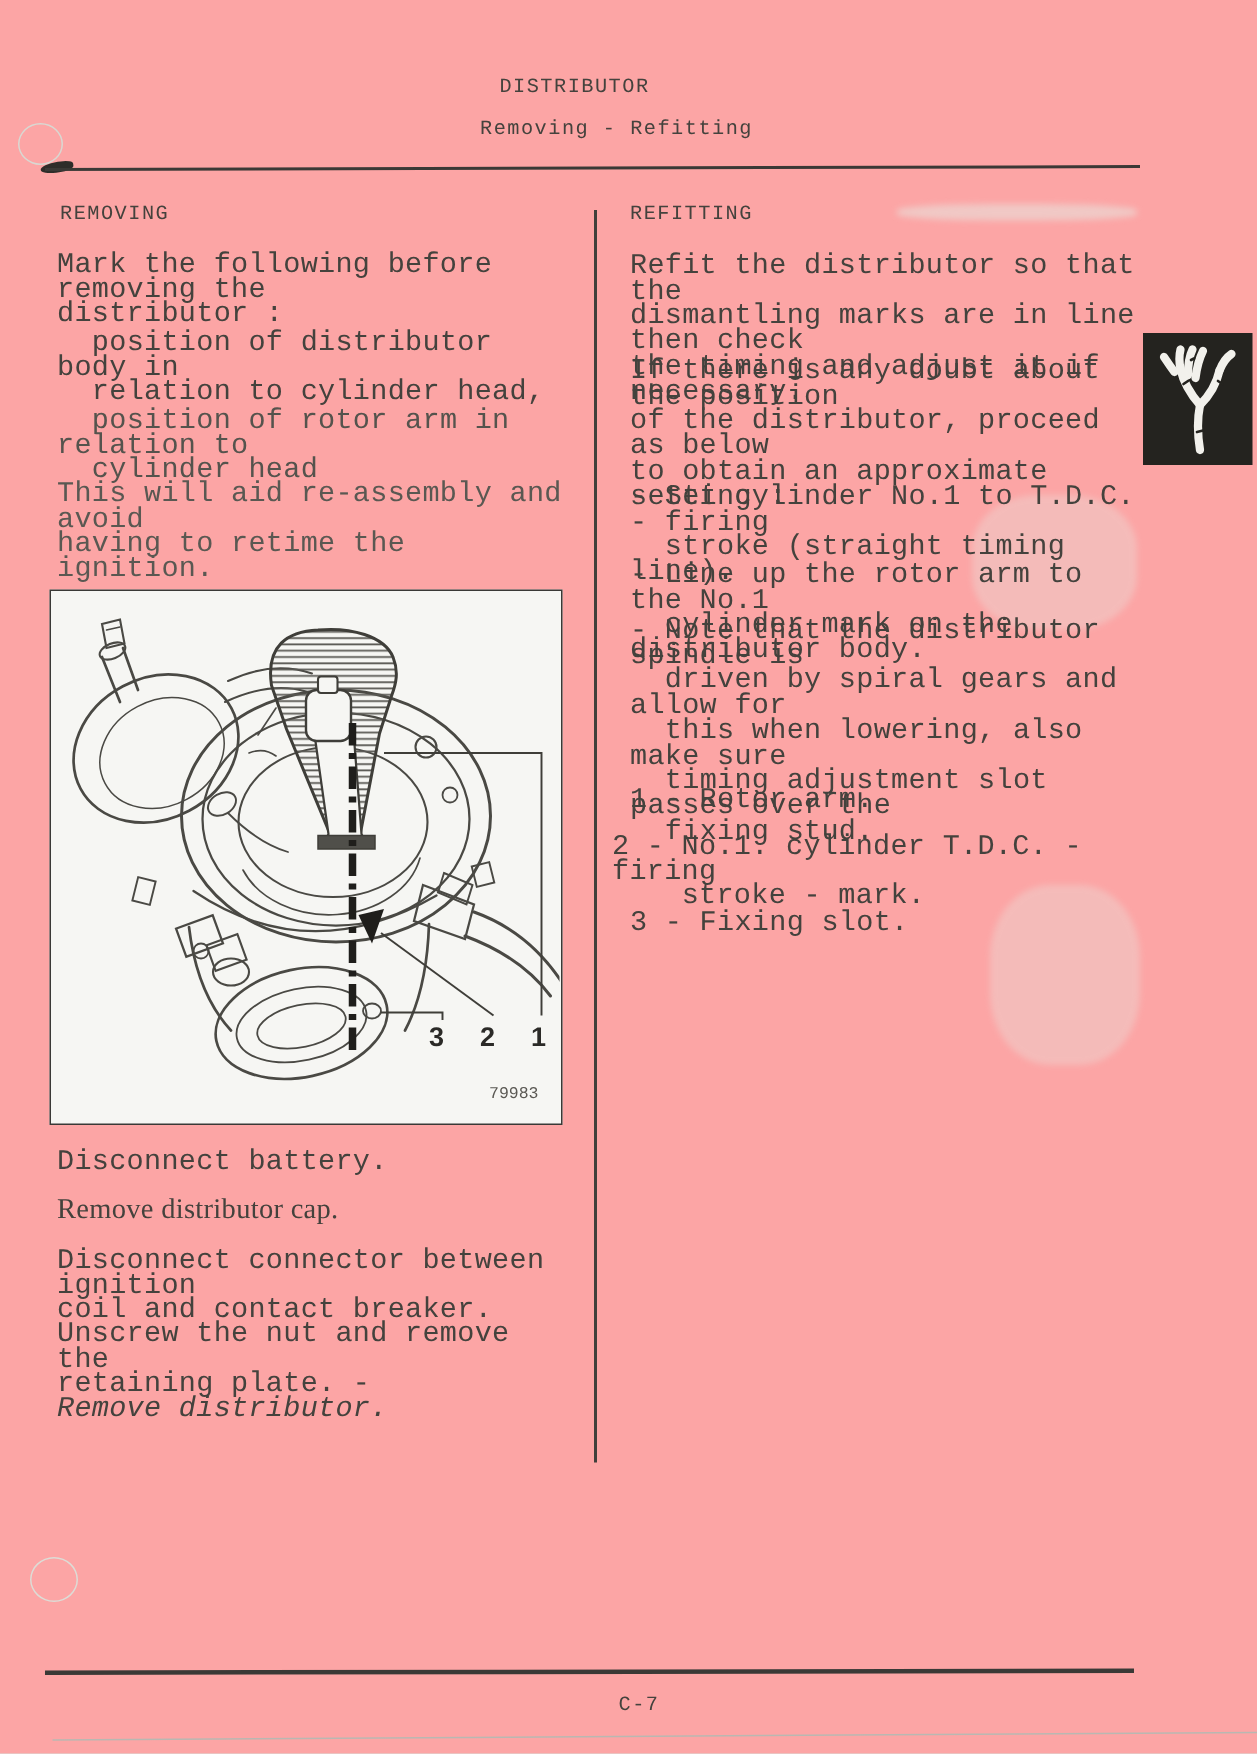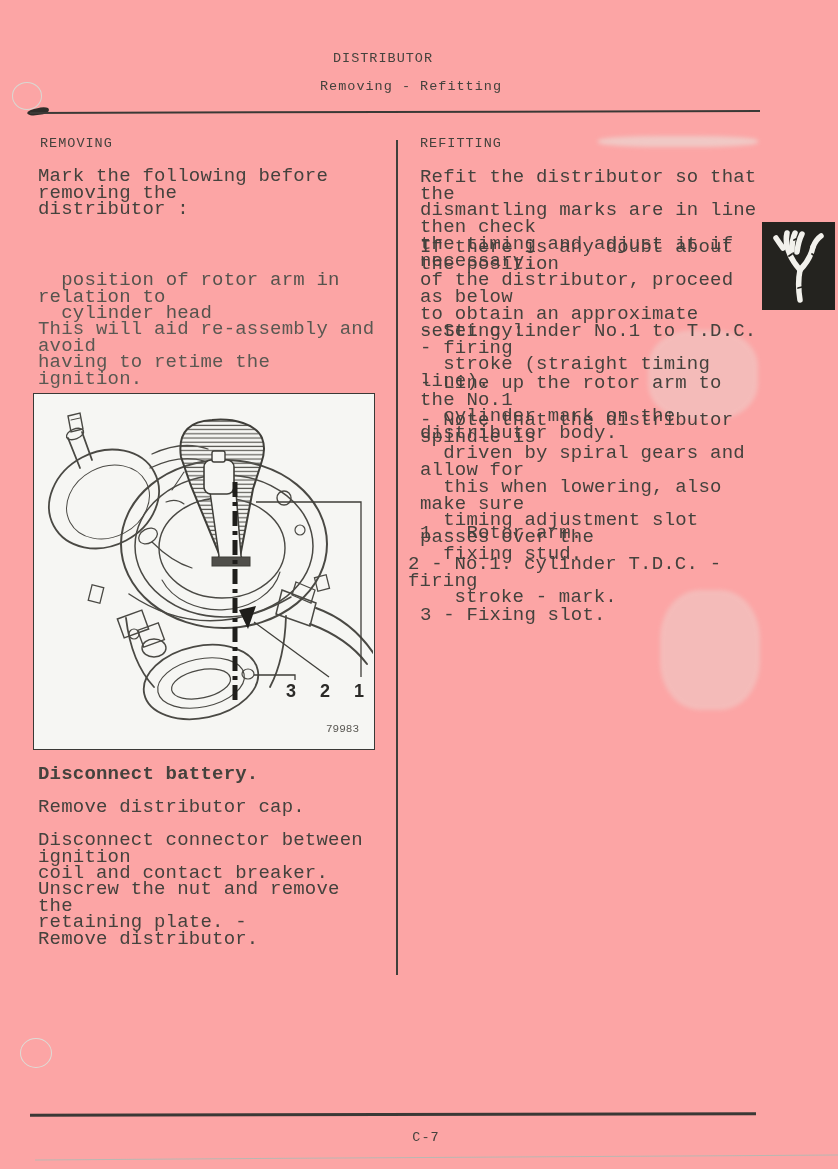--- a/index.html
+++ b/index.html
@@ -52,20 +52,22 @@
   <div class="rule" style="left:30px;top:111px;width:730px;height:2.4px;transform:rotate(-0.15deg);"></div>
   <div class="smudge" style="left:598px;top:136px;width:160px;height:11px;"></div>
   <div class="smudge" style="left:648px;top:330px;width:110px;height:90px;opacity:.35;"></div>
   <div class="smudge" style="left:660px;top:590px;width:100px;height:120px;opacity:.35;"></div>
 
   <div class="divider"></div>
 
   <div class="heading" style="left:40px;top:136px;">REMOVING</div>
   <div class="para" style="left:38px;top:168px;width:340px;">Mark the following before removing the
 distributor :</div>
+  <div class="para" style="left:38px;top:220px;width:340px;">  position of distributor body in
+  relation to cylinder head,</div>
   <div class="para" style="left:38px;top:272px;width:340px;color:#55534d;">  position of rotor arm in relation to
   cylinder head</div>
   <div class="para" style="left:38px;top:321px;width:340px;color:#5a5852;">This will aid re-assembly and avoid
 having to retime the ignition.</div>
 
   <div class="figure-box">
     <svg class="fig-svg" width="339" height="354" viewBox="0 0 339 354">
       <defs>
         <pattern id="hatch" width="5" height="4.2" patternUnits="userSpaceOnUse">
           <line x1="0" y1="2" x2="5" y2="2" stroke="#5a5954" stroke-width="1.2"></line>
@@ -134,27 +136,27 @@
         <polyline points="220,281 261,281 261,286"></polyline>
       </g>
 
       <text x="252" y="303" font-family="Liberation Sans, sans-serif" font-size="18" font-weight="bold" fill="#2b2a27">3</text>
       <text x="286" y="303" font-family="Liberation Sans, sans-serif" font-size="18" font-weight="bold" fill="#2b2a27">2</text>
       <text x="320" y="303" font-family="Liberation Sans, sans-serif" font-size="18" font-weight="bold" fill="#2b2a27">1</text>
       <text x="292" y="338" font-family="Liberation Mono, monospace" font-size="11" fill="#5a5853">79983</text>
     </svg>
   </div>
 
-  <div class="para" style="left:38px;top:766px;width:340px;font-weight:bold;">Disconnect battery.</div>
-  <div class="para" style="left:38px;top:799px;width:340px;">Remove distributor cap.</div>
+  <div class="para" style="left:38px;top:766px;width:340px;">Disconnect battery.</div>
+  <div class="para" style="left:38px;top:799px;width:340px;font-family:Liberation Serif, serif;">Remove distributor cap.</div>
   <div class="para" style="left:38px;top:881px;width:340px;">Unscrew the nut and remove the
 retaining plate. -</div>
   <div class="para" style="left:38px;top:832px;width:340px;">Disconnect connector between ignition
 coil and contact breaker.</div>
-  <div class="para" style="left:38px;top:931px;width:340px;">Remove distributor.</div>
+  <div class="para" style="left:38px;top:931px;width:340px;font-style:italic;">Remove distributor.</div>
 
   <div class="heading" style="left:420px;top:136px;">REFITTING</div>
   <div class="para" style="left:420px;top:239px;width:345px;">If there is any doubt about the position
 of the distributor, proceed as below
 to obtain an approximate setting :</div>
   <div class="para" style="left:420px;top:169px;width:345px;">Refit the distributor so that the
 dismantling marks are in line then check
 the timing and adjust it if necessary.</div>
   <div class="para" style="left:420px;top:323px;width:345px;">- Set cylinder No.1 to T.D.C. - firing
   stroke (straight timing line).</div>

